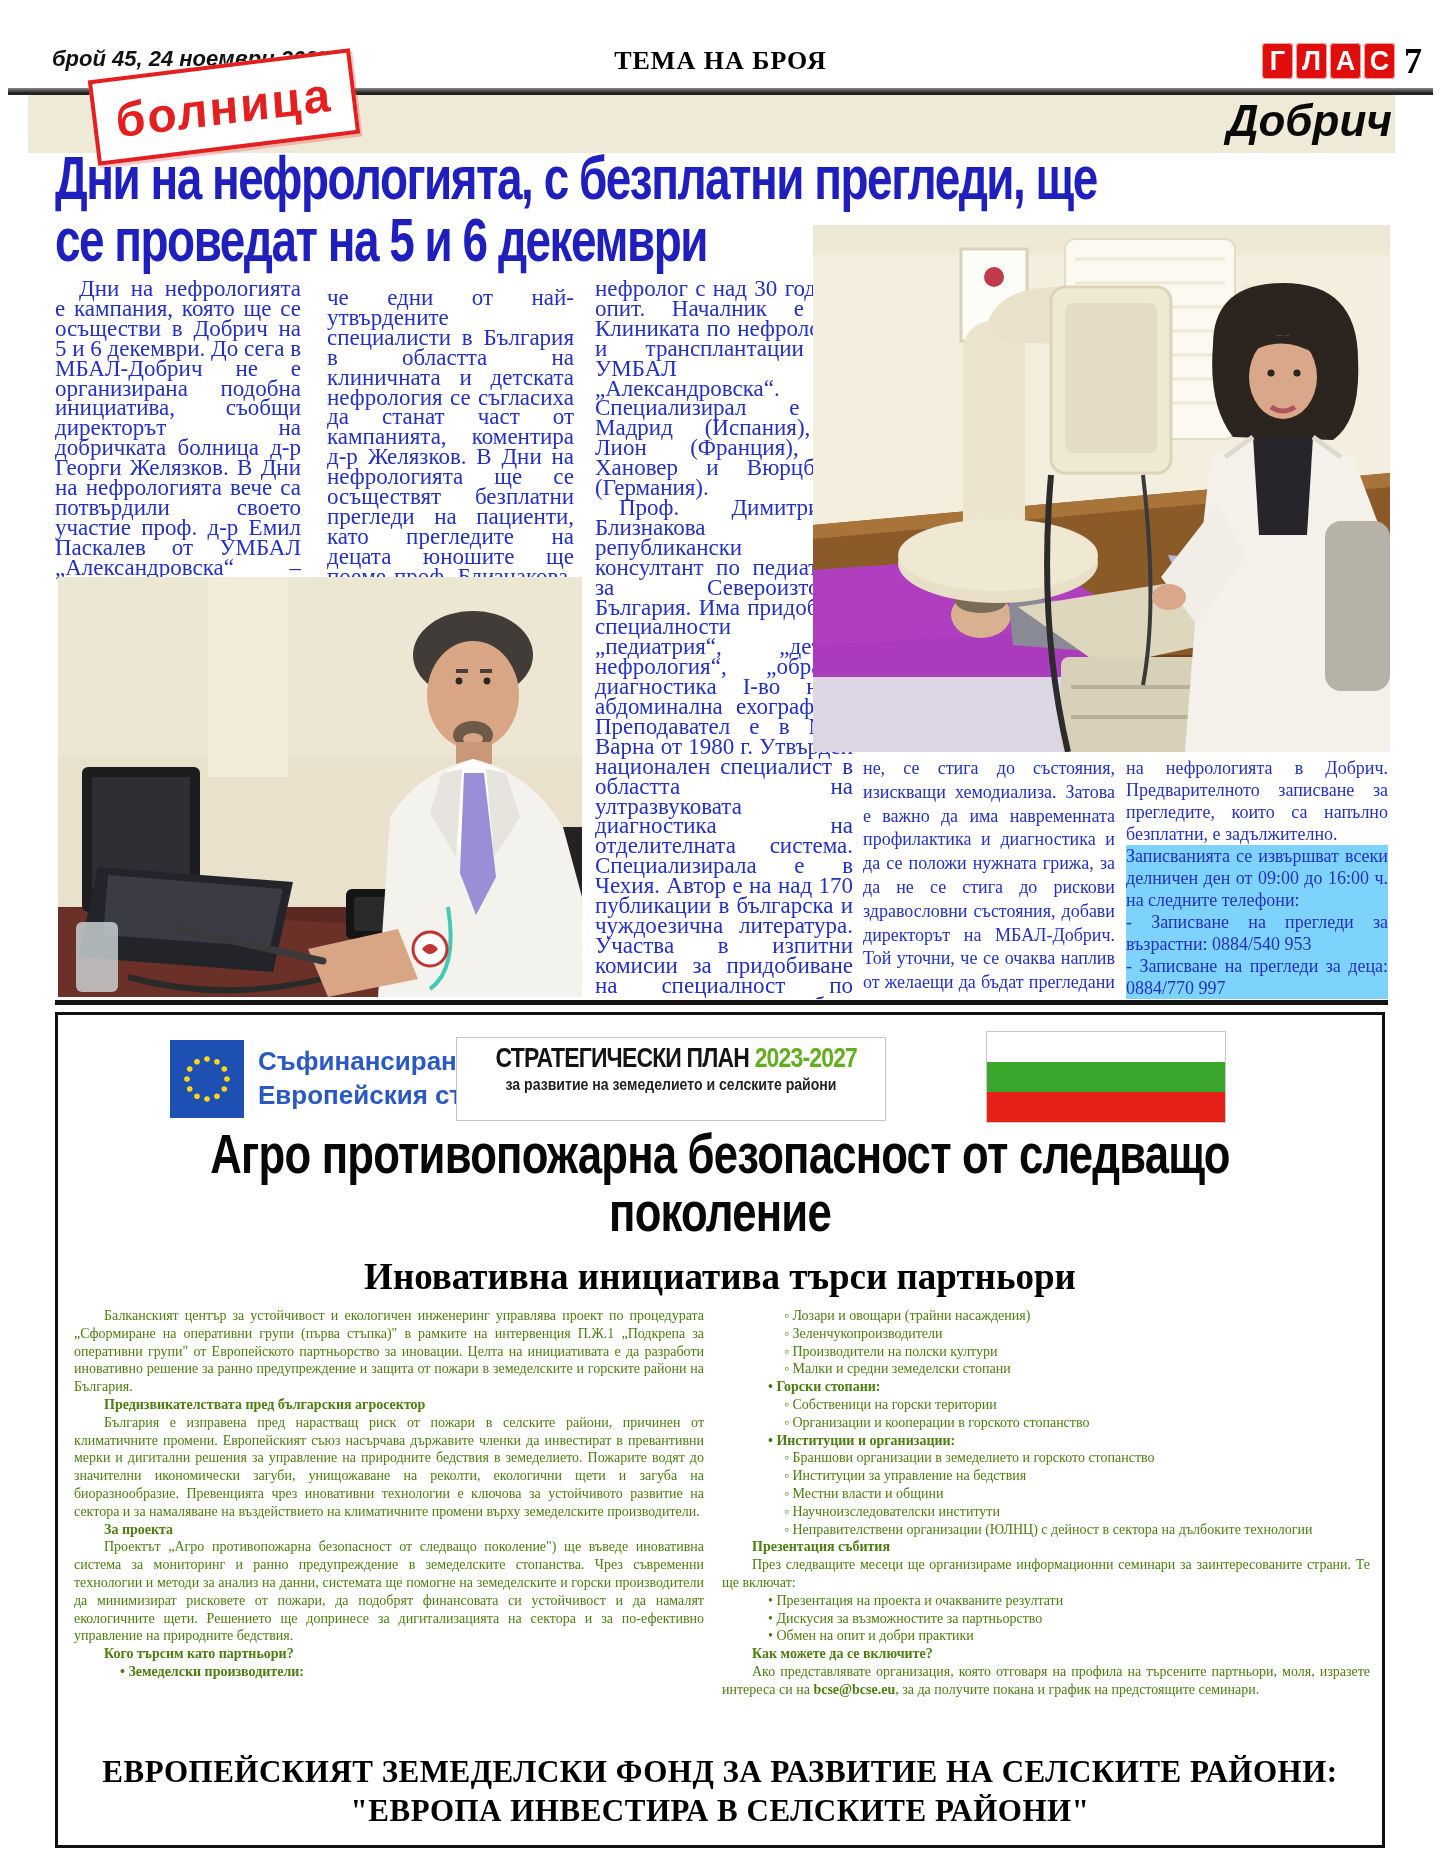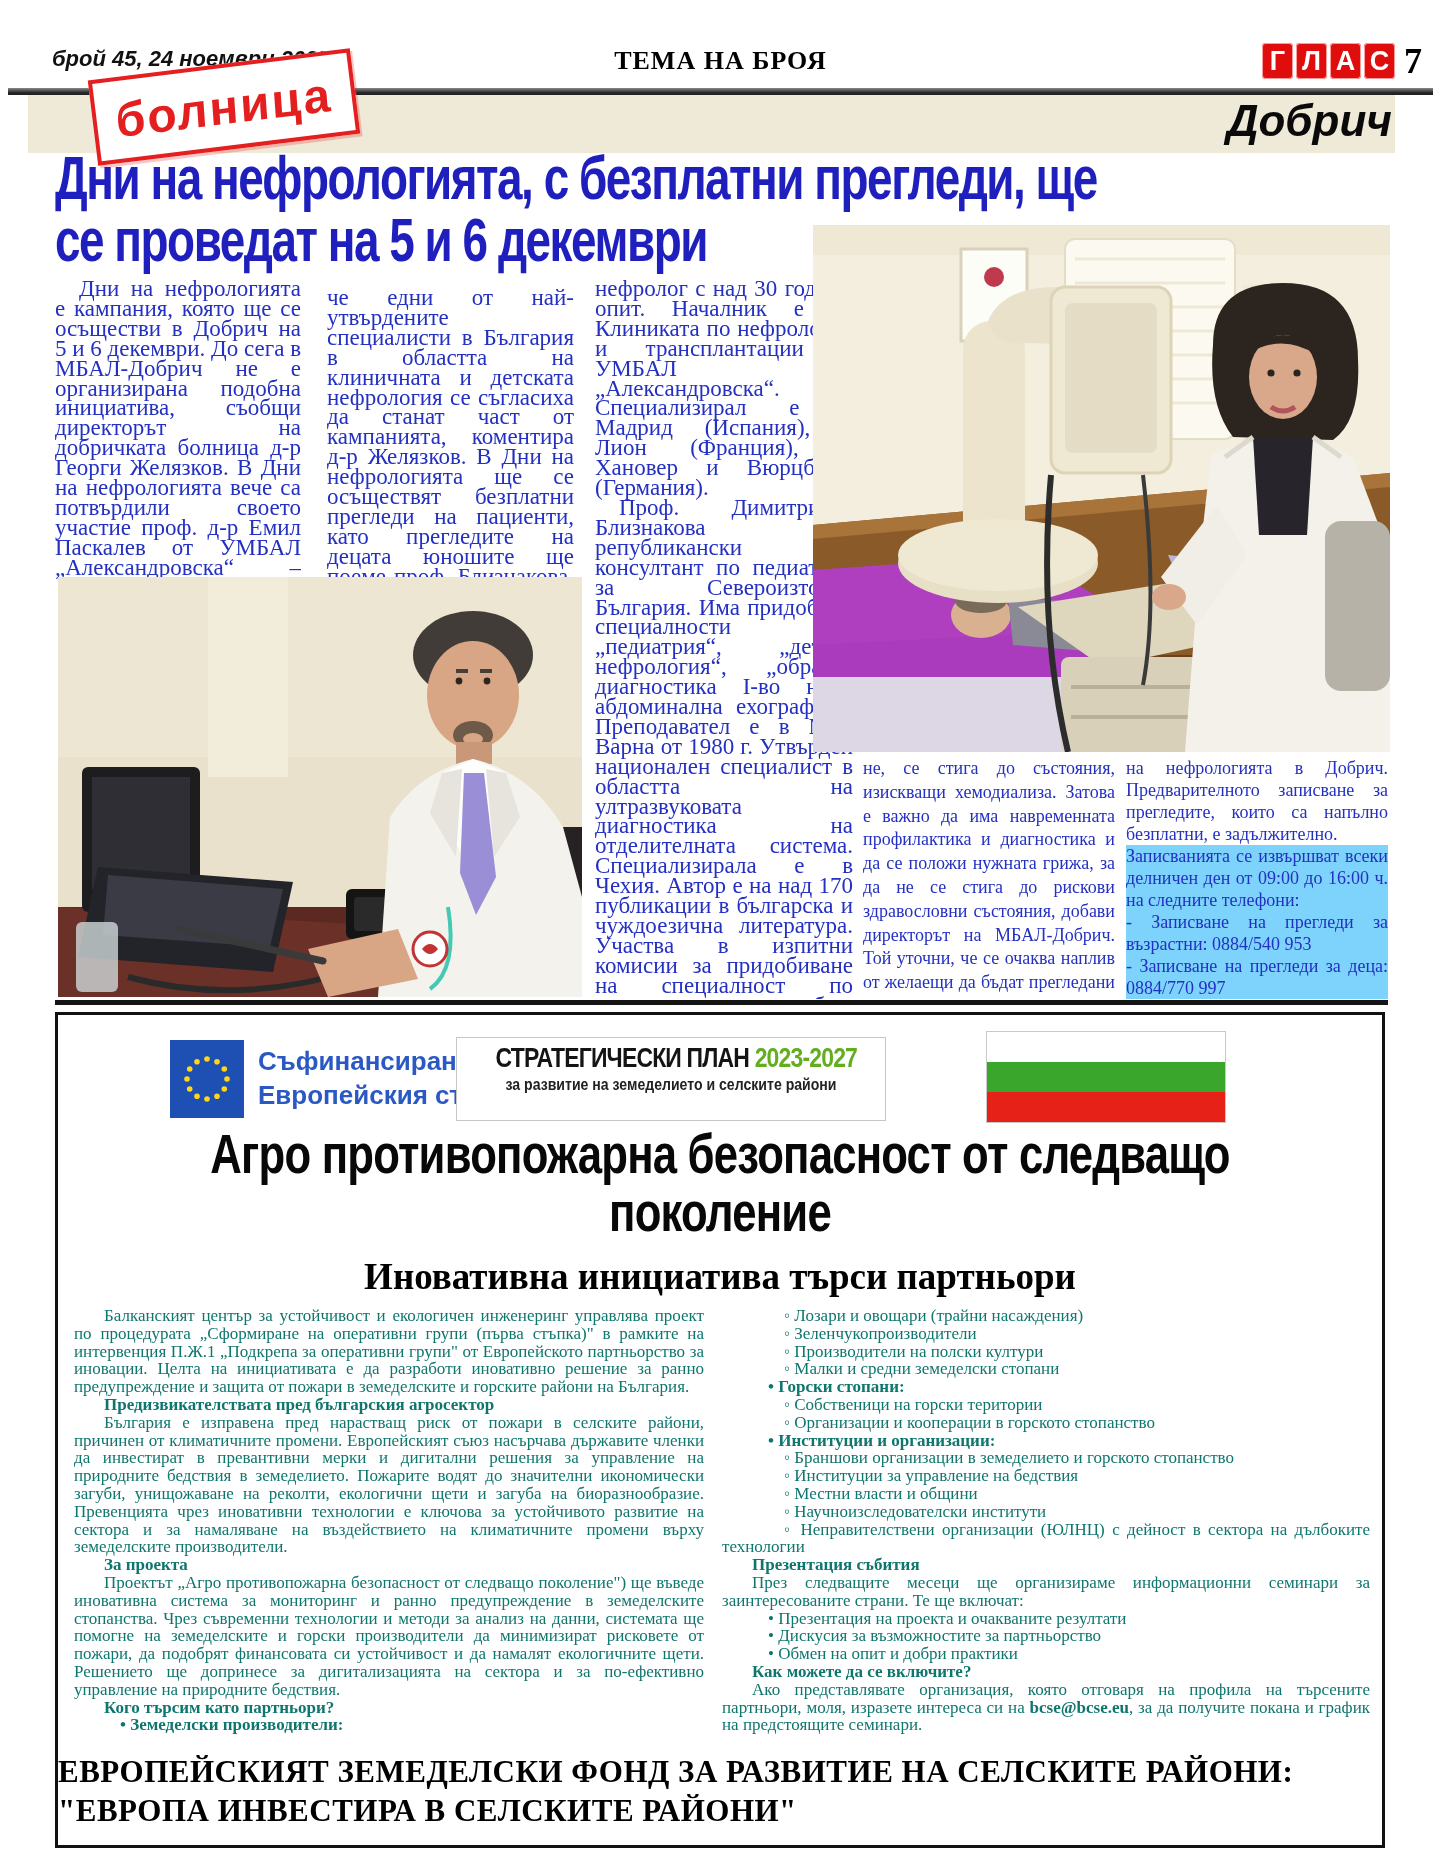--- a/index.html
+++ b/index.html
@@ -62,32 +62,32 @@
   .bg-flag .w{height:30px;background:#fff;}
   .bg-flag .g{height:30px;background:#3aa72c;}
   .bg-flag .r{height:30px;background:#e62117;}
 
   .ad-h{left:0;right:0;text-align:center;font:700 56px "Liberation Sans",sans-serif;color:#080808;
         transform:scaleX(.78);letter-spacing:-1px;white-space:nowrap;}
   .ad-h1{top:106px;}
   .ad-h2{top:164px;}
   .ad-subh{left:0;right:0;top:240px;text-align:center;font:700 37px "Liberation Serif",serif;color:#000;}
 
-  .adcol{color:#0f766e;font-size:17px;line-height:17.8px;text-align:justify;overflow:hidden;font-family:Liberation Serif, serif;}
+  .adcol{color:#4d7c0f;font-size:14px;line-height:17.8px;text-align:justify;overflow:hidden;font-family:Liberation Serif, serif;}
   .adcol p{margin:0;}
   .adcol .p{text-indent:30px;}
   .adcol .h{text-indent:30px;font-weight:700;}
   .adcol .hb{text-indent:46px;font-weight:700;}
   .adcol .sub{text-indent:62px;}
   .adcol .bullet{text-indent:46px;}
   .adcol b{font-weight:700;margin-top:39px;}
   .ad-left{left:16px;top:292px;width:630px;height:452px;}
   .ad-right{left:664px;top:292px;width:648px;height:452px;}
 
-  .ad-footer{left:0;right:0;top:738px;font:700 31px "Liberation Serif",serif;
+  .ad-footer{left:0;right:0;top:738px;text-align:center;font:700 31px "Liberation Serif",serif;
              color:#000;line-height:1.25;letter-spacing:.5px;}
 </style>
 </head>
 <body>
 
 <div class="page">
 
   <div class="abs issue-line">брой 45,  24 ноември 2025 г.</div>
   <div class="abs section-title">ТЕМА НА БРОЯ</div>
   <div class="abs masthead">

